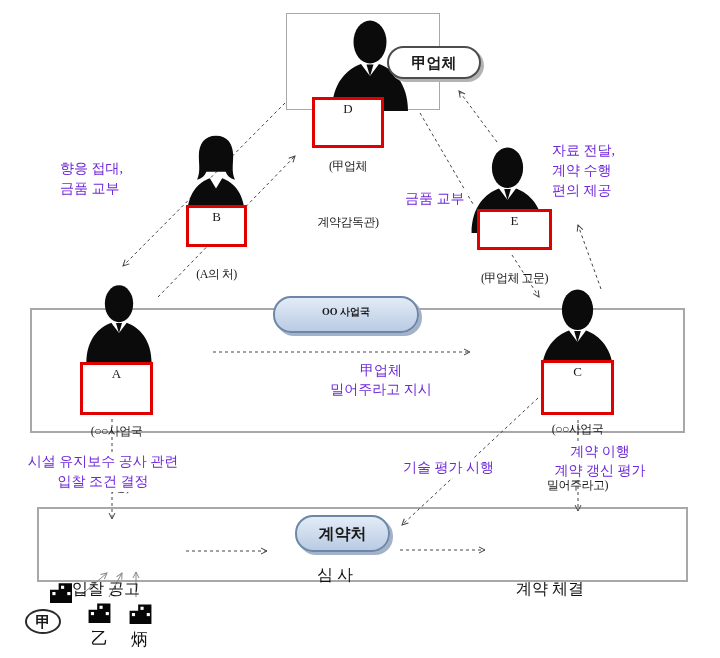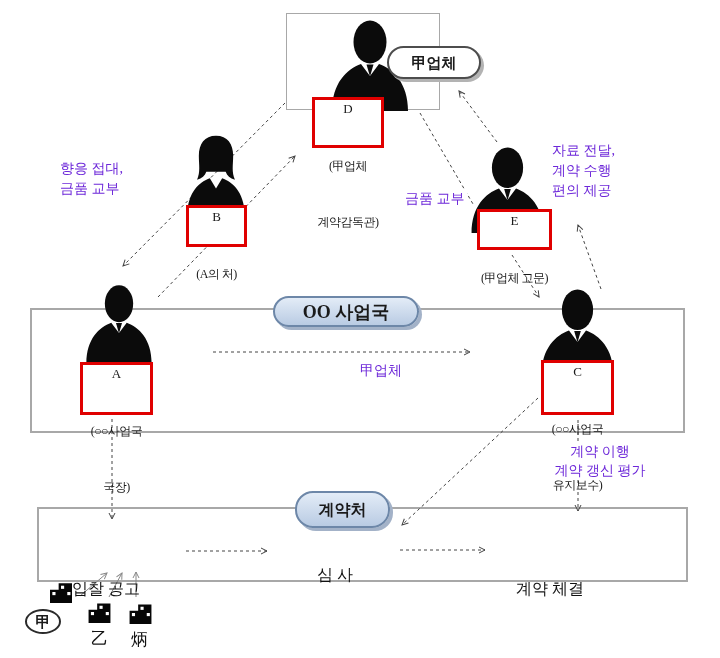--- a/index.html
+++ b/index.html
@@ -105,24 +105,24 @@
   <svg class="sil" style="left:87px;top:601px" width="25" height="22">
       <use href="#bldg"></use>
     </svg>
   <svg class="sil" style="left:128px;top:602px" width="25" height="22">
       <use href="#bldg"></use>
     </svg>
 
   <div class="oval white" style="left:387px;top:46px;width:94px;height:33px;font-size:15px;line-height:30px">
     <span>甲업체</span>
   </div>
-  <div class="oval blue" style="left:273px;top:296px;width:146px;height:31px;font-size:18px;line-height:28px">
+  <div class="oval blue" style="left:273px;top:296px;width:146px;height:37px;font-size:10px;line-height:28px">
     <span>OO 사업국</span>
   </div>
-  <div class="oval blue" style="left:295px;top:491px;width:95px;height:37px;font-size:16px;line-height:34px">
+  <div class="oval blue" style="left:295px;top:515px;width:95px;height:37px;font-size:16px;line-height:34px">
     <span>계약처</span>
   </div>
 
   <div class="redbox" style="left:312px;top:97px;width:72px;height:51px">
     <span class="pid">D</span>
     <span class="prole">(甲업체</span>
     <span class="prole">계약감독관)</span>
   </div>
   <div class="redbox" style="left:186px;top:205px;width:61px;height:42px">
     <span class="pid">B</span>
@@ -133,37 +133,45 @@
     <span class="prole">(甲업체 고문)</span>
   </div>
   <div class="redbox" style="left:80px;top:362px;width:73px;height:53px">
     <span class="pid">A</span>
     <span class="prole">(○○사업국</span>
     <span class="prole">국장)</span>
   </div>
   <div class="redbox" style="left:541px;top:360px;width:73px;height:55px">
     <span class="pid">C</span>
     <span class="prole">(○○사업국</span>
-    <span class="prole">유지보수)</span>
+    <span class="prole">밀어주라고)</span>
   </div>
 
   <div class="lbl" style="left:60px;top:159px">
     <div>향응 접대,</div>
     <div>금품 교부</div>
   </div>
   <div class="lbl mask" style="left:403px;top:189px">
     <span>금품 교부</span>
   </div>
   <div class="lbl" style="left:552px;top:141px">
     <div>자료 전달,</div>
     <div>계약 수행</div>
     <div>편의 제공</div>
   </div>
   <div class="lbl center" style="left:299px;top:361px;width:164px;line-height:19px">
     <div>甲업체</div>
+    <div>밀어주라고 지시</div>
+  </div>
+  <div class="lbl center mask" style="left:14px;top:452px;width:174px">
+    <div>시설 유지보수 공사 관련</div>
+    <div>입찰 조건 결정</div>
+  </div>
+  <div class="lbl mask" style="left:401px;top:458px">
+    <span>기술 평가 시행</span>
   </div>
   <div class="lbl center mask" style="left:545px;top:442px;width:106px;line-height:19px">
     <div>계약 이행</div>
     <div>계약 갱신 평가</div>
   </div>
 
   <div class="step" style="left:72px;top:539px">
     <span>입찰 공고</span>
   </div>
   <div class="step" style="left:317px;top:525px">

